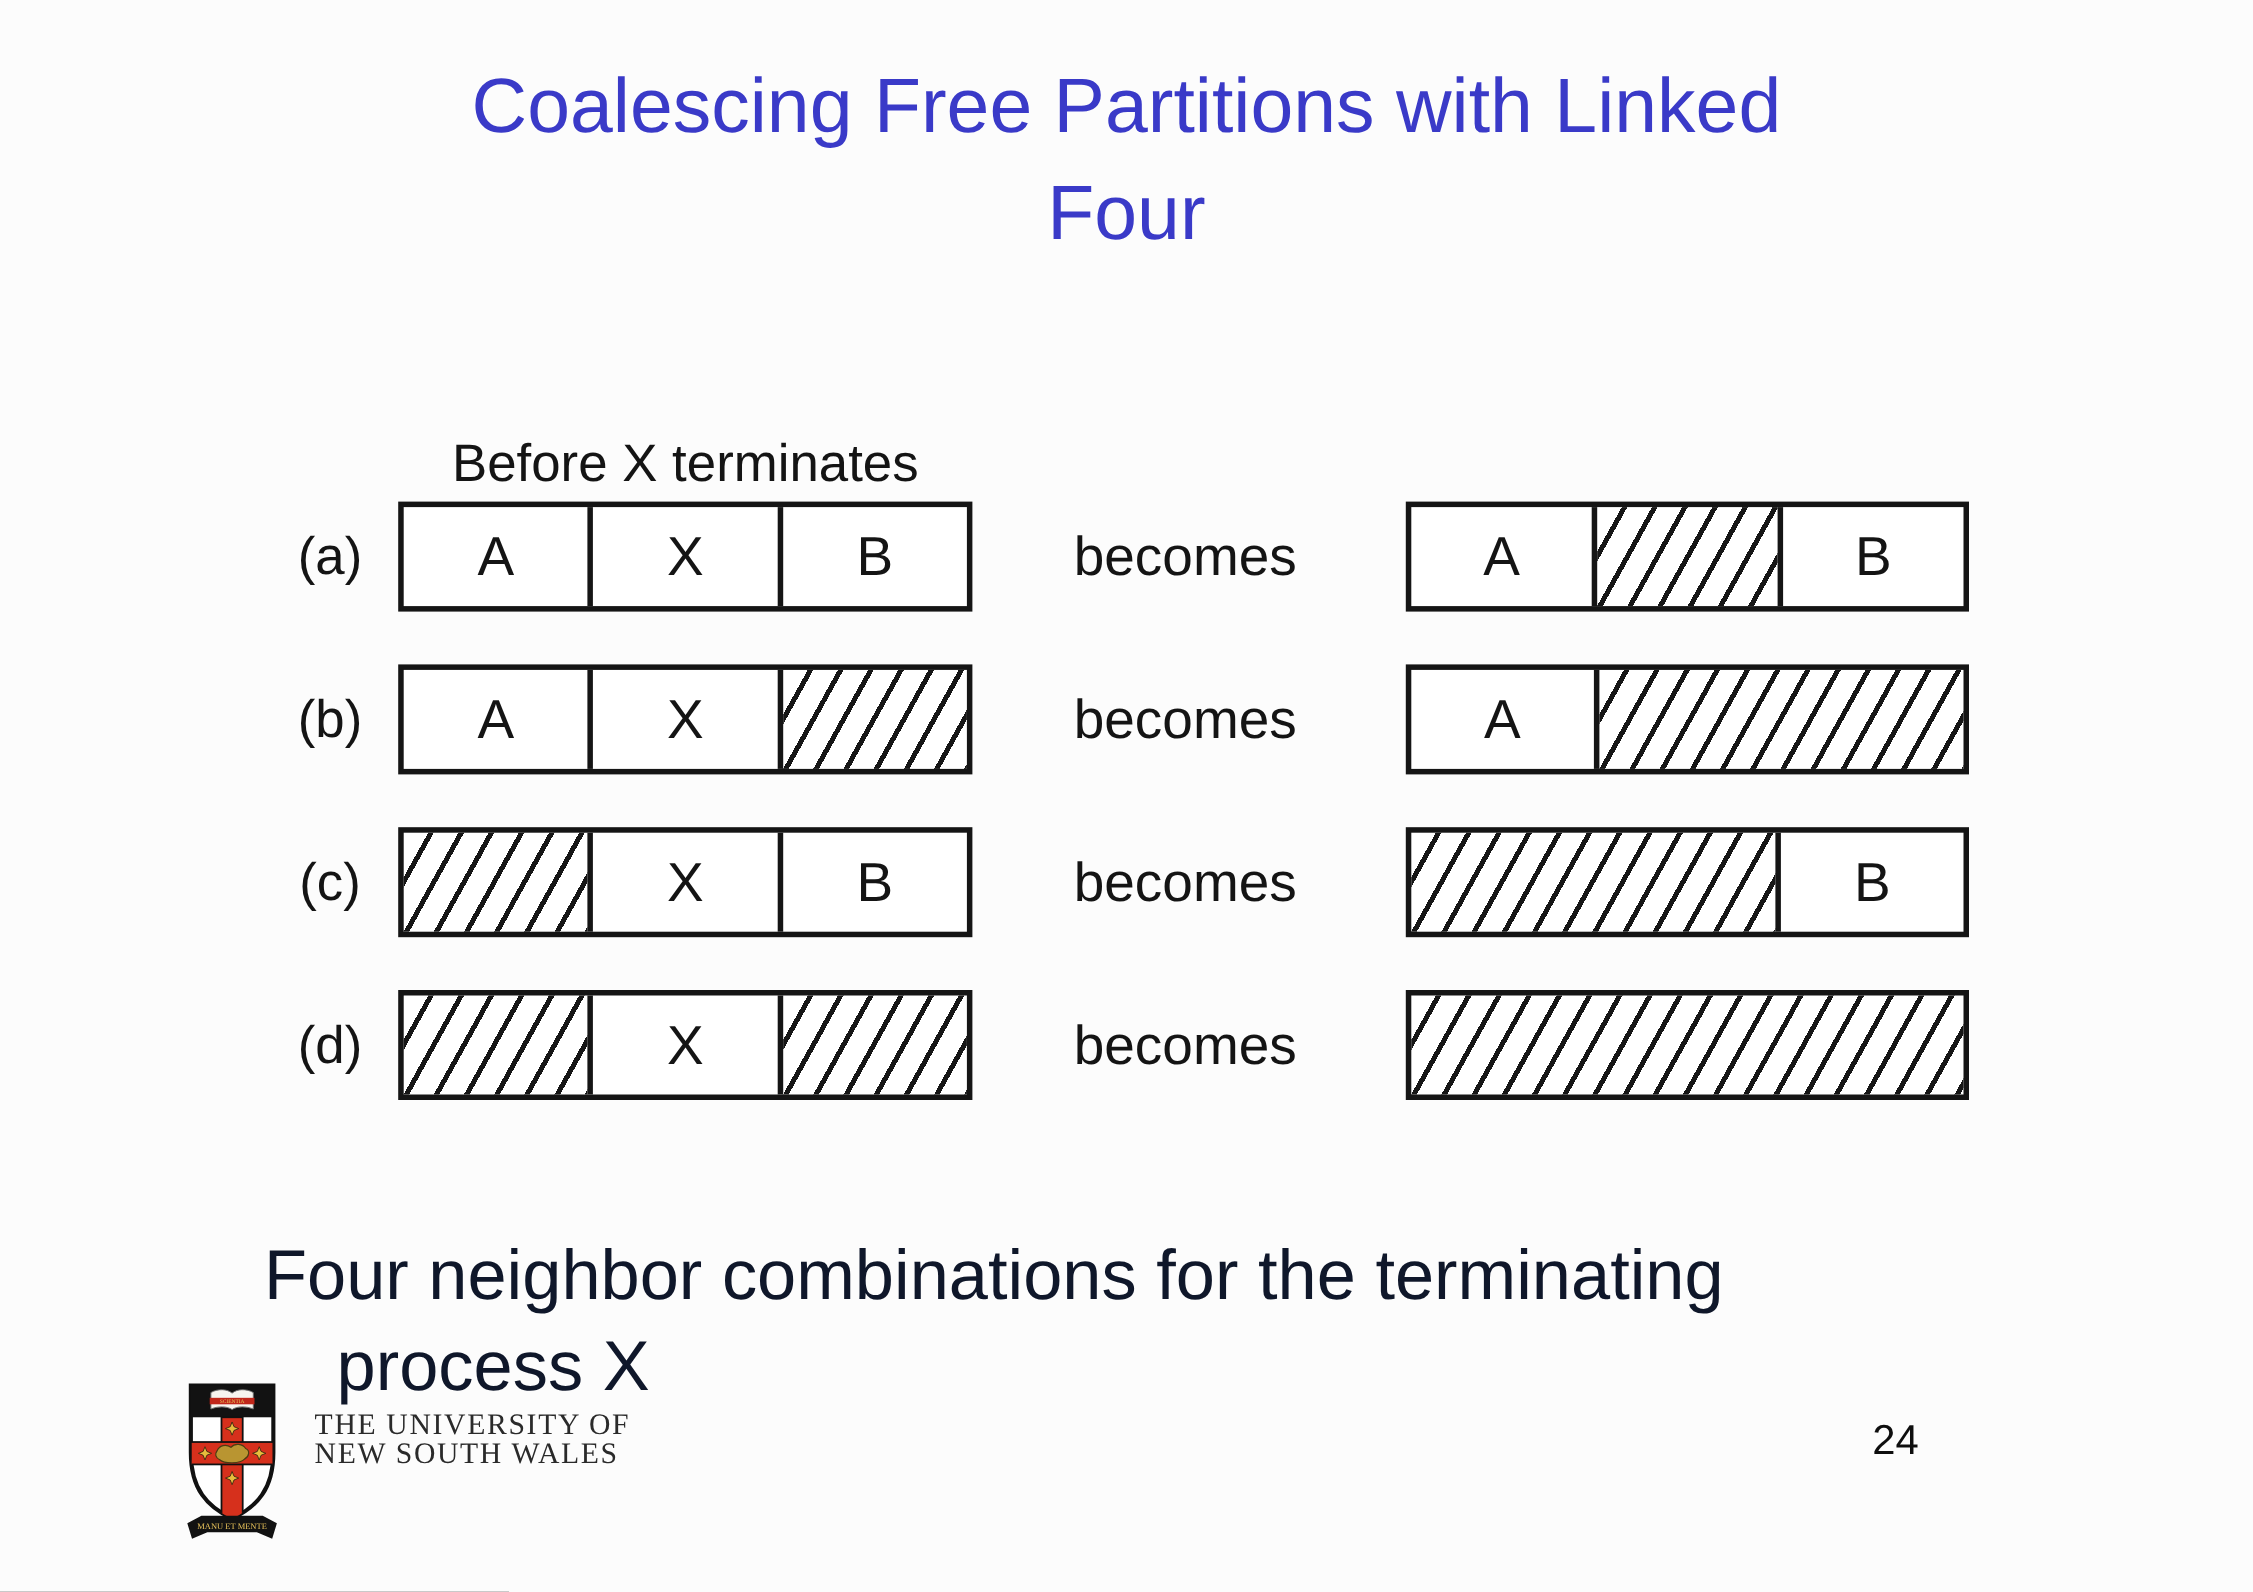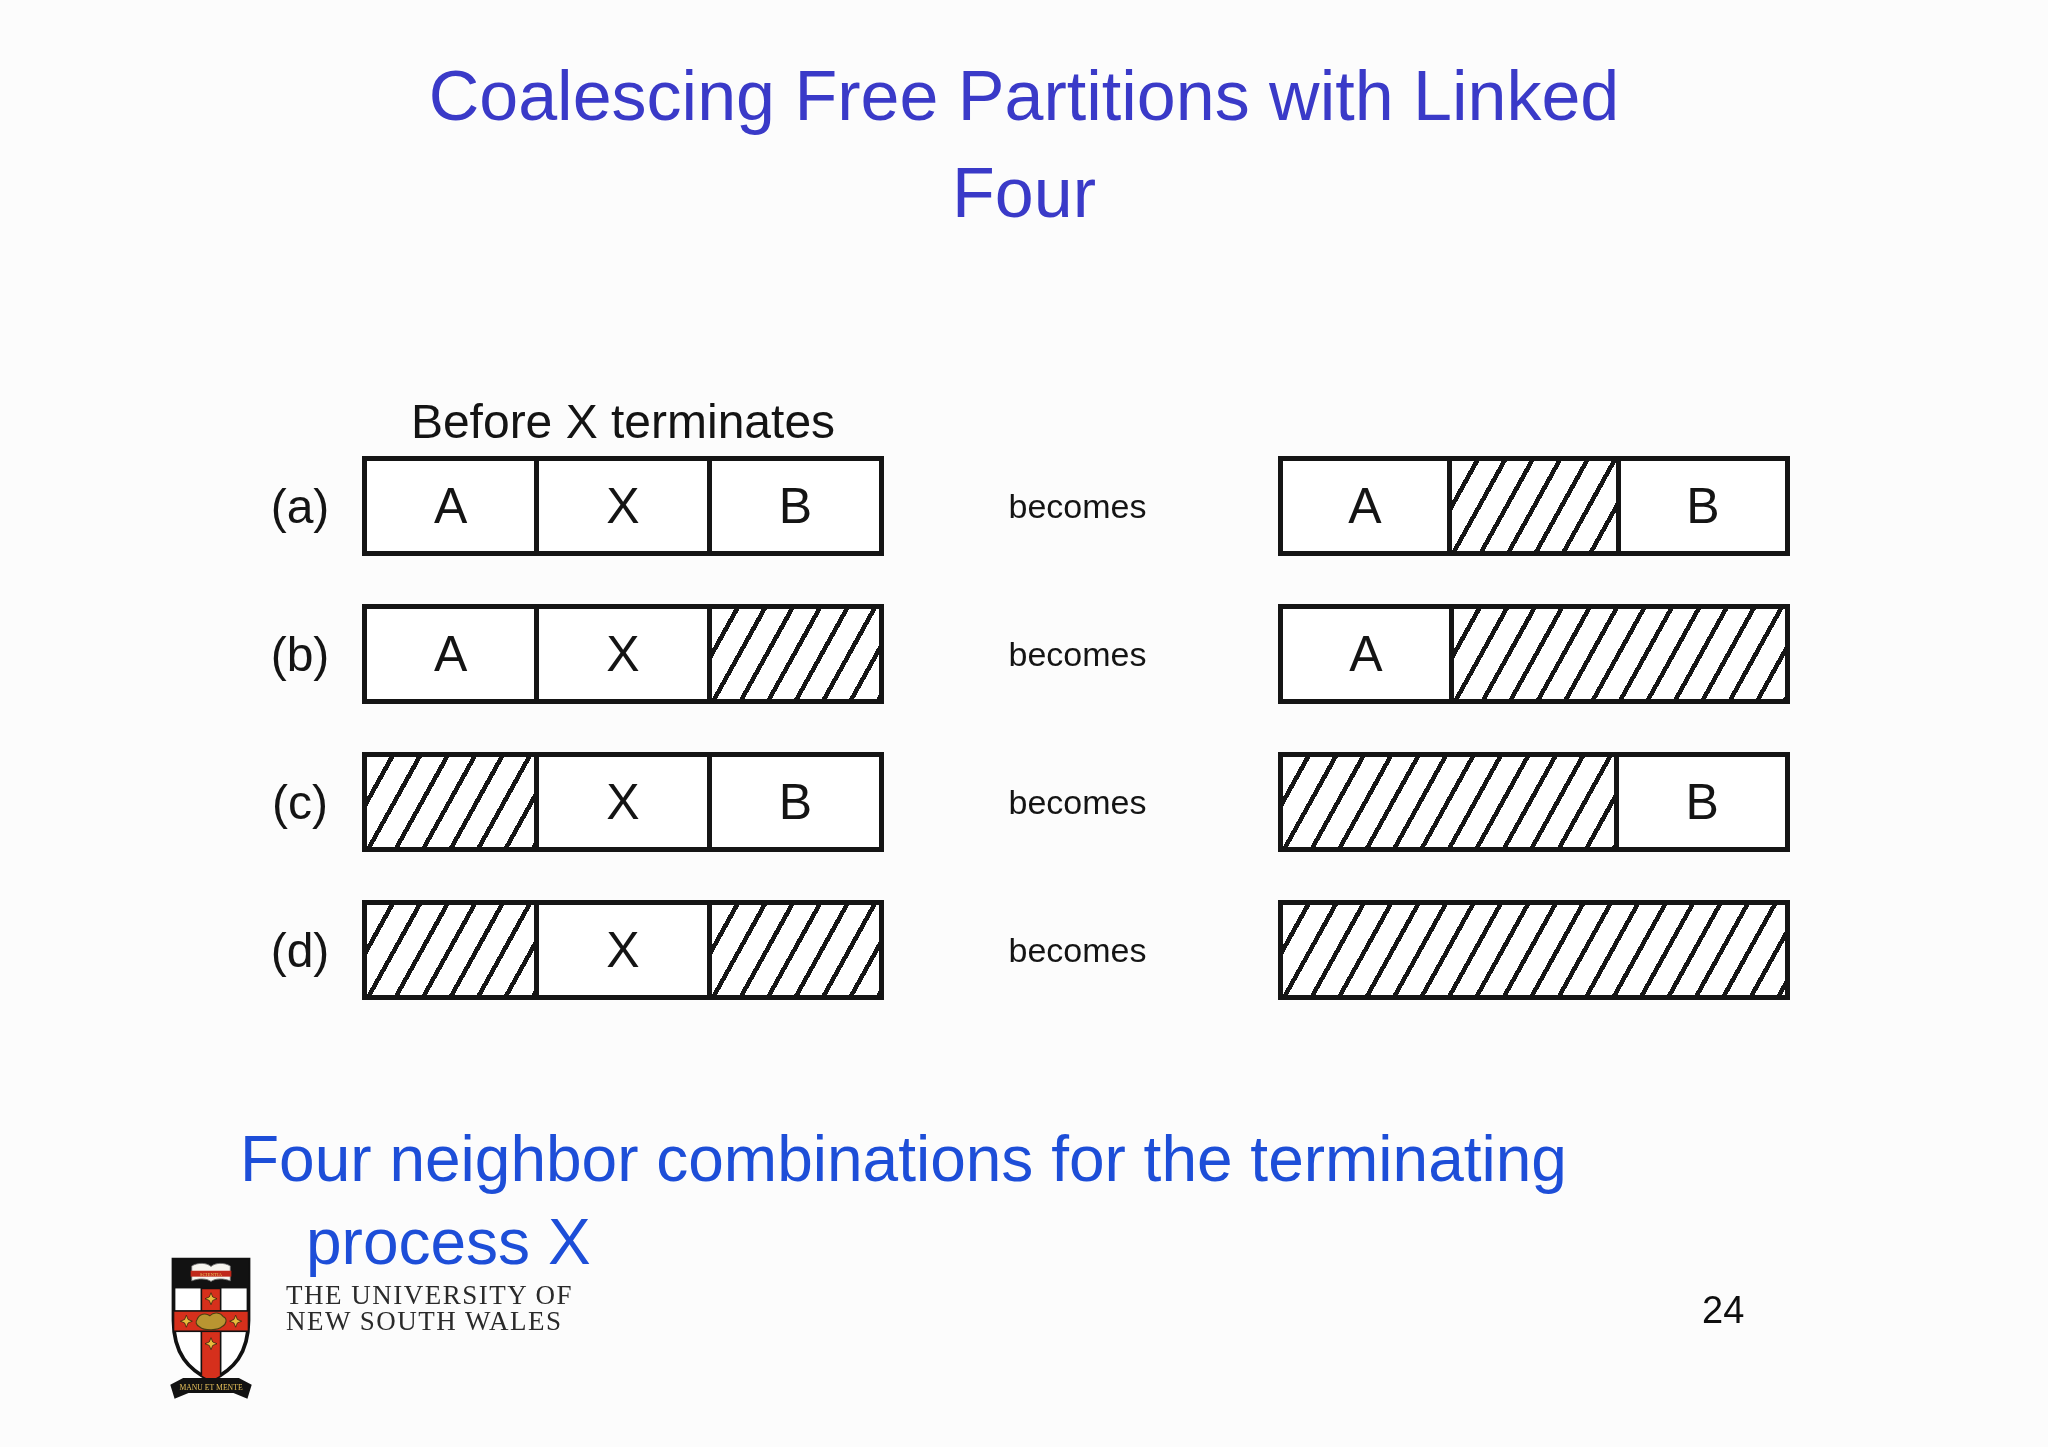--- a/index.html
+++ b/index.html
@@ -50,26 +50,26 @@
   .cell.hatch{
     background-image:repeating-linear-gradient(
       119deg,
       transparent 0, transparent 19.5px,
       #161616 19.5px, #161616 24px);
   }
   
   .becomes{
     position:absolute;left:955px;width:245px;height:100px;
     display:flex;align-items:center;justify-content:center;
-    font-size:34px;
+    font-size:50px;
   }
   
   .caption{
     position:absolute;left:240px;top:1118px;width:1560px;
-    font-size:64px;line-height:1.30;color:#1d4ed8;
+    font-size:64px;line-height:1.30;color:#0f172a;
   }
   .caption .line2{padding-left:66px;}
   
   .crest{position:absolute;left:168px;top:1252px;width:86px;height:150px;}
   .uni-name{
     position:absolute;left:270px;top:1282px;
     font-family:"Liberation Serif", serif;
     font-size:27px;line-height:26px;letter-spacing:1.5px;
     color:#2a2a2a;white-space:nowrap;margin-left:16px;
   }

